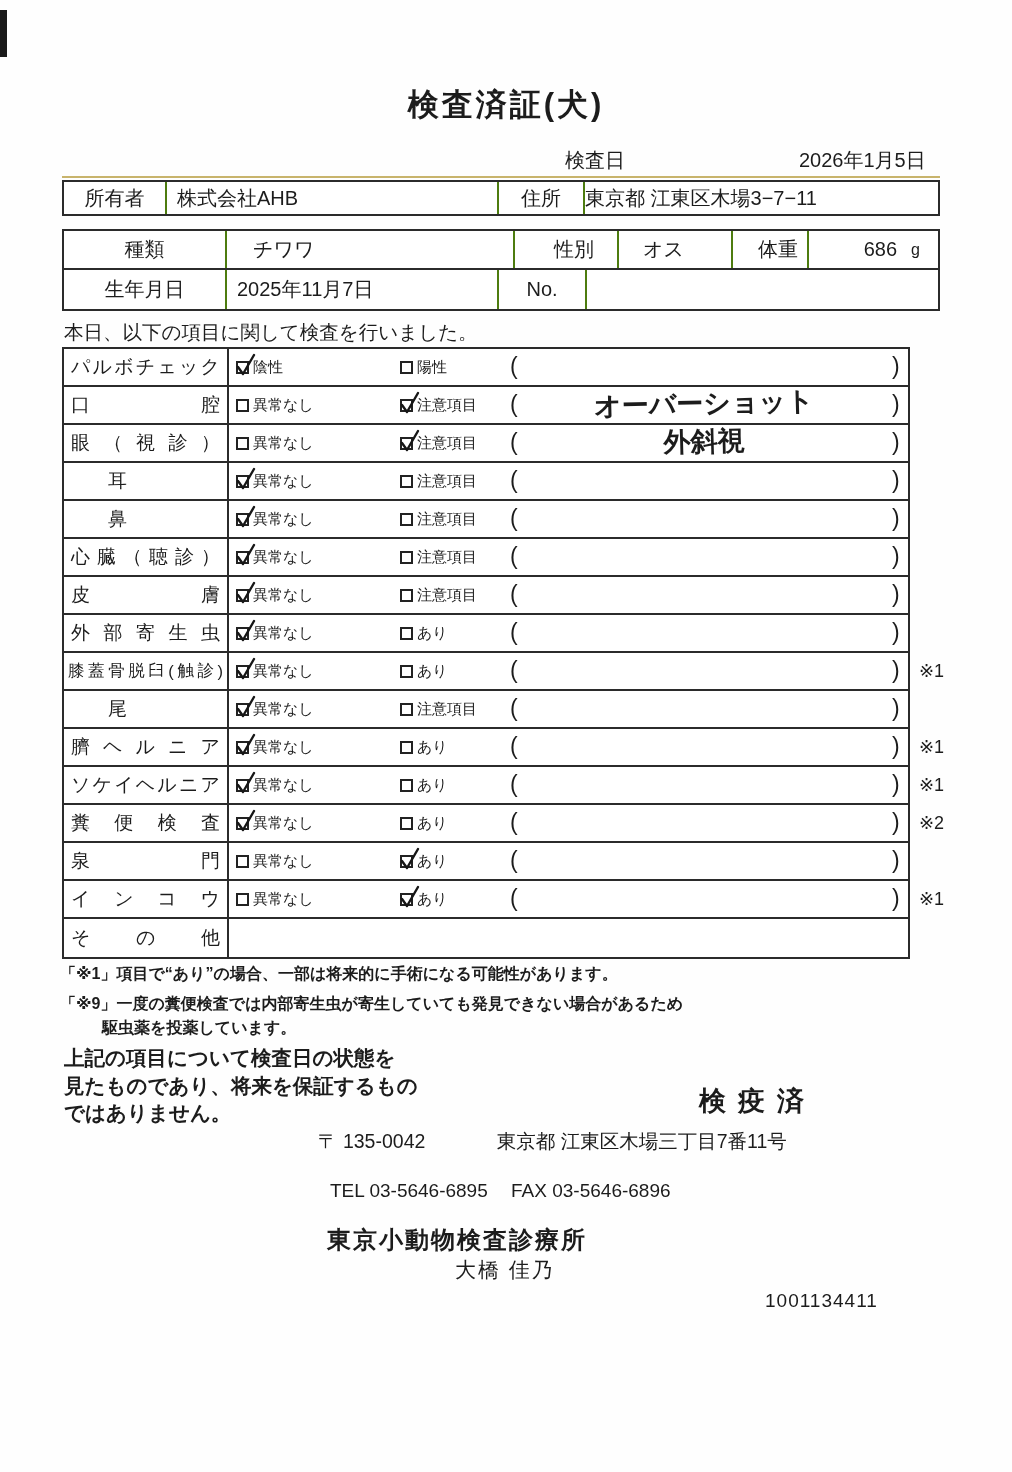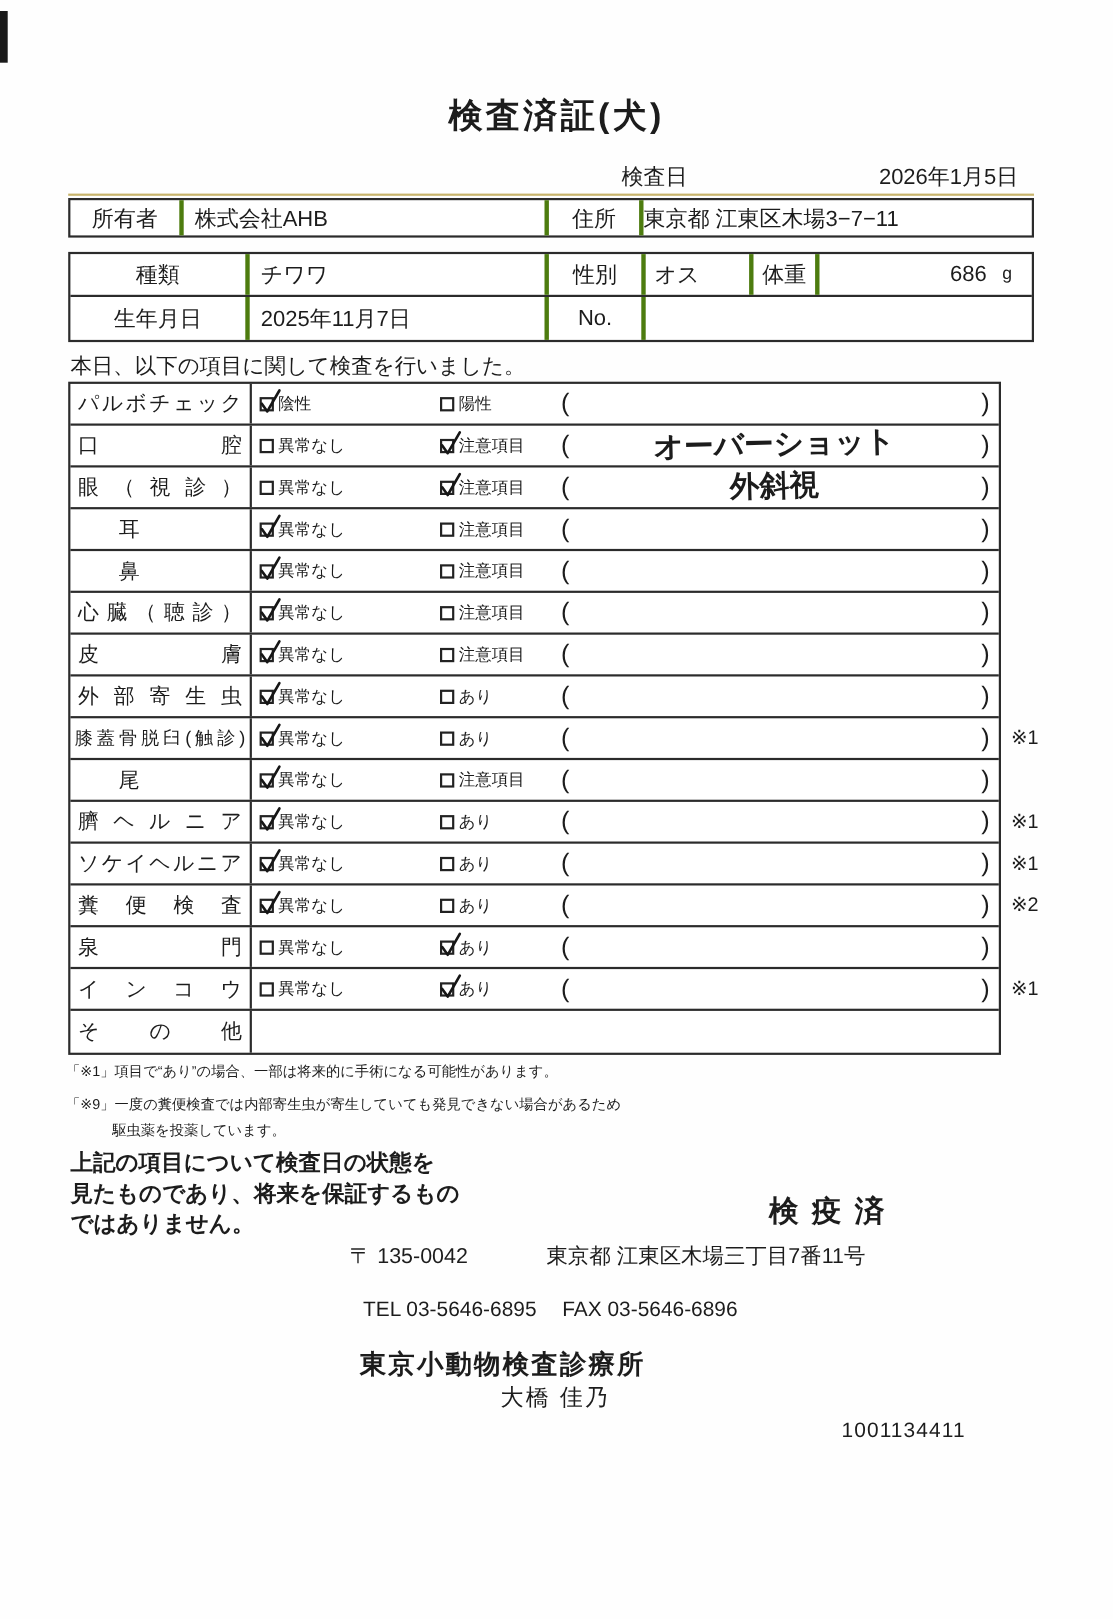--- a/index.html
+++ b/index.html
@@ -16,24 +16,24 @@
   .insp-label { position:absolute; top:147px; left:565px; font-size:20px; font-weight:500; }
   .insp-value { position:absolute; top:147px; left:799px; font-size:20px; font-weight:500; }
 
   .accent-line { position:absolute; left:62px; top:176px; width:878px; height:2px; background:#c8b46c; }
 
   .box { position:absolute; left:62px; border:2px solid #2b2b2b; box-sizing:border-box;
          width:878px; background:#fff; }
   .box1 { top:180px; height:36px; display:flex; }
   .box2 { top:229px; height:82px; }
   .brow { display:flex; height:39px; box-sizing:border-box; }
-  .brow.r1 { border-bottom:2px solid #2b2b2b; }
+  .brow.r1 { border-bottom:2px solid #2b2b2b;gap:16px; }
   .cell { display:flex; align-items:center; box-sizing:border-box; font-size:20px; font-weight:500; }
   .cell.lab { justify-content:center; }
-  .cell.br { border-right:4px solid #4d7c0f; }
+  .cell.br { border-right:2px solid #4d7c0f; }
   .w-owner-l { width:103px; } .w-owner-v { width:332px; padding-left:10px; }
   .w-addr-l { width:86px; }  .w-addr-v { flex:1; padding-left:0; }
   .w-breed-l { width:163px; } .w-breed-v { width:272px; padding-left:10px; }
   .w-sex-l { width:88px; } .w-sex-v { width:98px; padding-left:8px; }
   .w-wt-l { width:60px; } .w-wt-v { flex:1; justify-content:flex-end; padding-right:18px; }
   .unit { font-size:16px; margin-left:14px; }
   .w-no-v { flex:1; padding-left:12px; font-size:21px; letter-spacing:1px; }
 
   .intro { position:absolute; left:64px; top:319px; font-size:19.5px; font-weight:500; }
 
@@ -58,21 +58,21 @@
   .po { position:absolute; left:446px; top:50%; transform:translateY(-52%);
         font-size:23px; font-weight:300; }
   .pc { position:absolute; left:828px; top:50%; transform:translateY(-52%);
         font-size:23px; font-weight:300; }
   .hand { position:absolute; left:465px; width:350px; top:50%;
           transform:translateY(-54%) rotate(-1.5deg); text-align:center;
           font-size:27px; font-weight:700; }
   .nmark { position:absolute; left:855px; top:50%; transform:translateY(-50%);
            font-size:18px; font-weight:500; white-space:nowrap; }
 
-  .fns { position:absolute; left:60px; top:962px; font-size:13px; font-weight:400; line-height:24px; }
+  .fns { position:absolute; left:60px; top:962px; font-size:16px; font-weight:700; line-height:24px; }
   .fns p { margin:0; }
   .fns .gap { margin-top:6px; }
   .fns .indent { padding-left:42px; }
 
   .disclaimer { position:absolute; left:64px; top:1044px; font-size:20.5px;
                 font-weight:600; line-height:27.5px; }
   .disclaimer p { margin:0; }
 
   .stamp { position:absolute; left:699px; top:1083px; font-size:27px;
            font-weight:600; letter-spacing:12px; }

